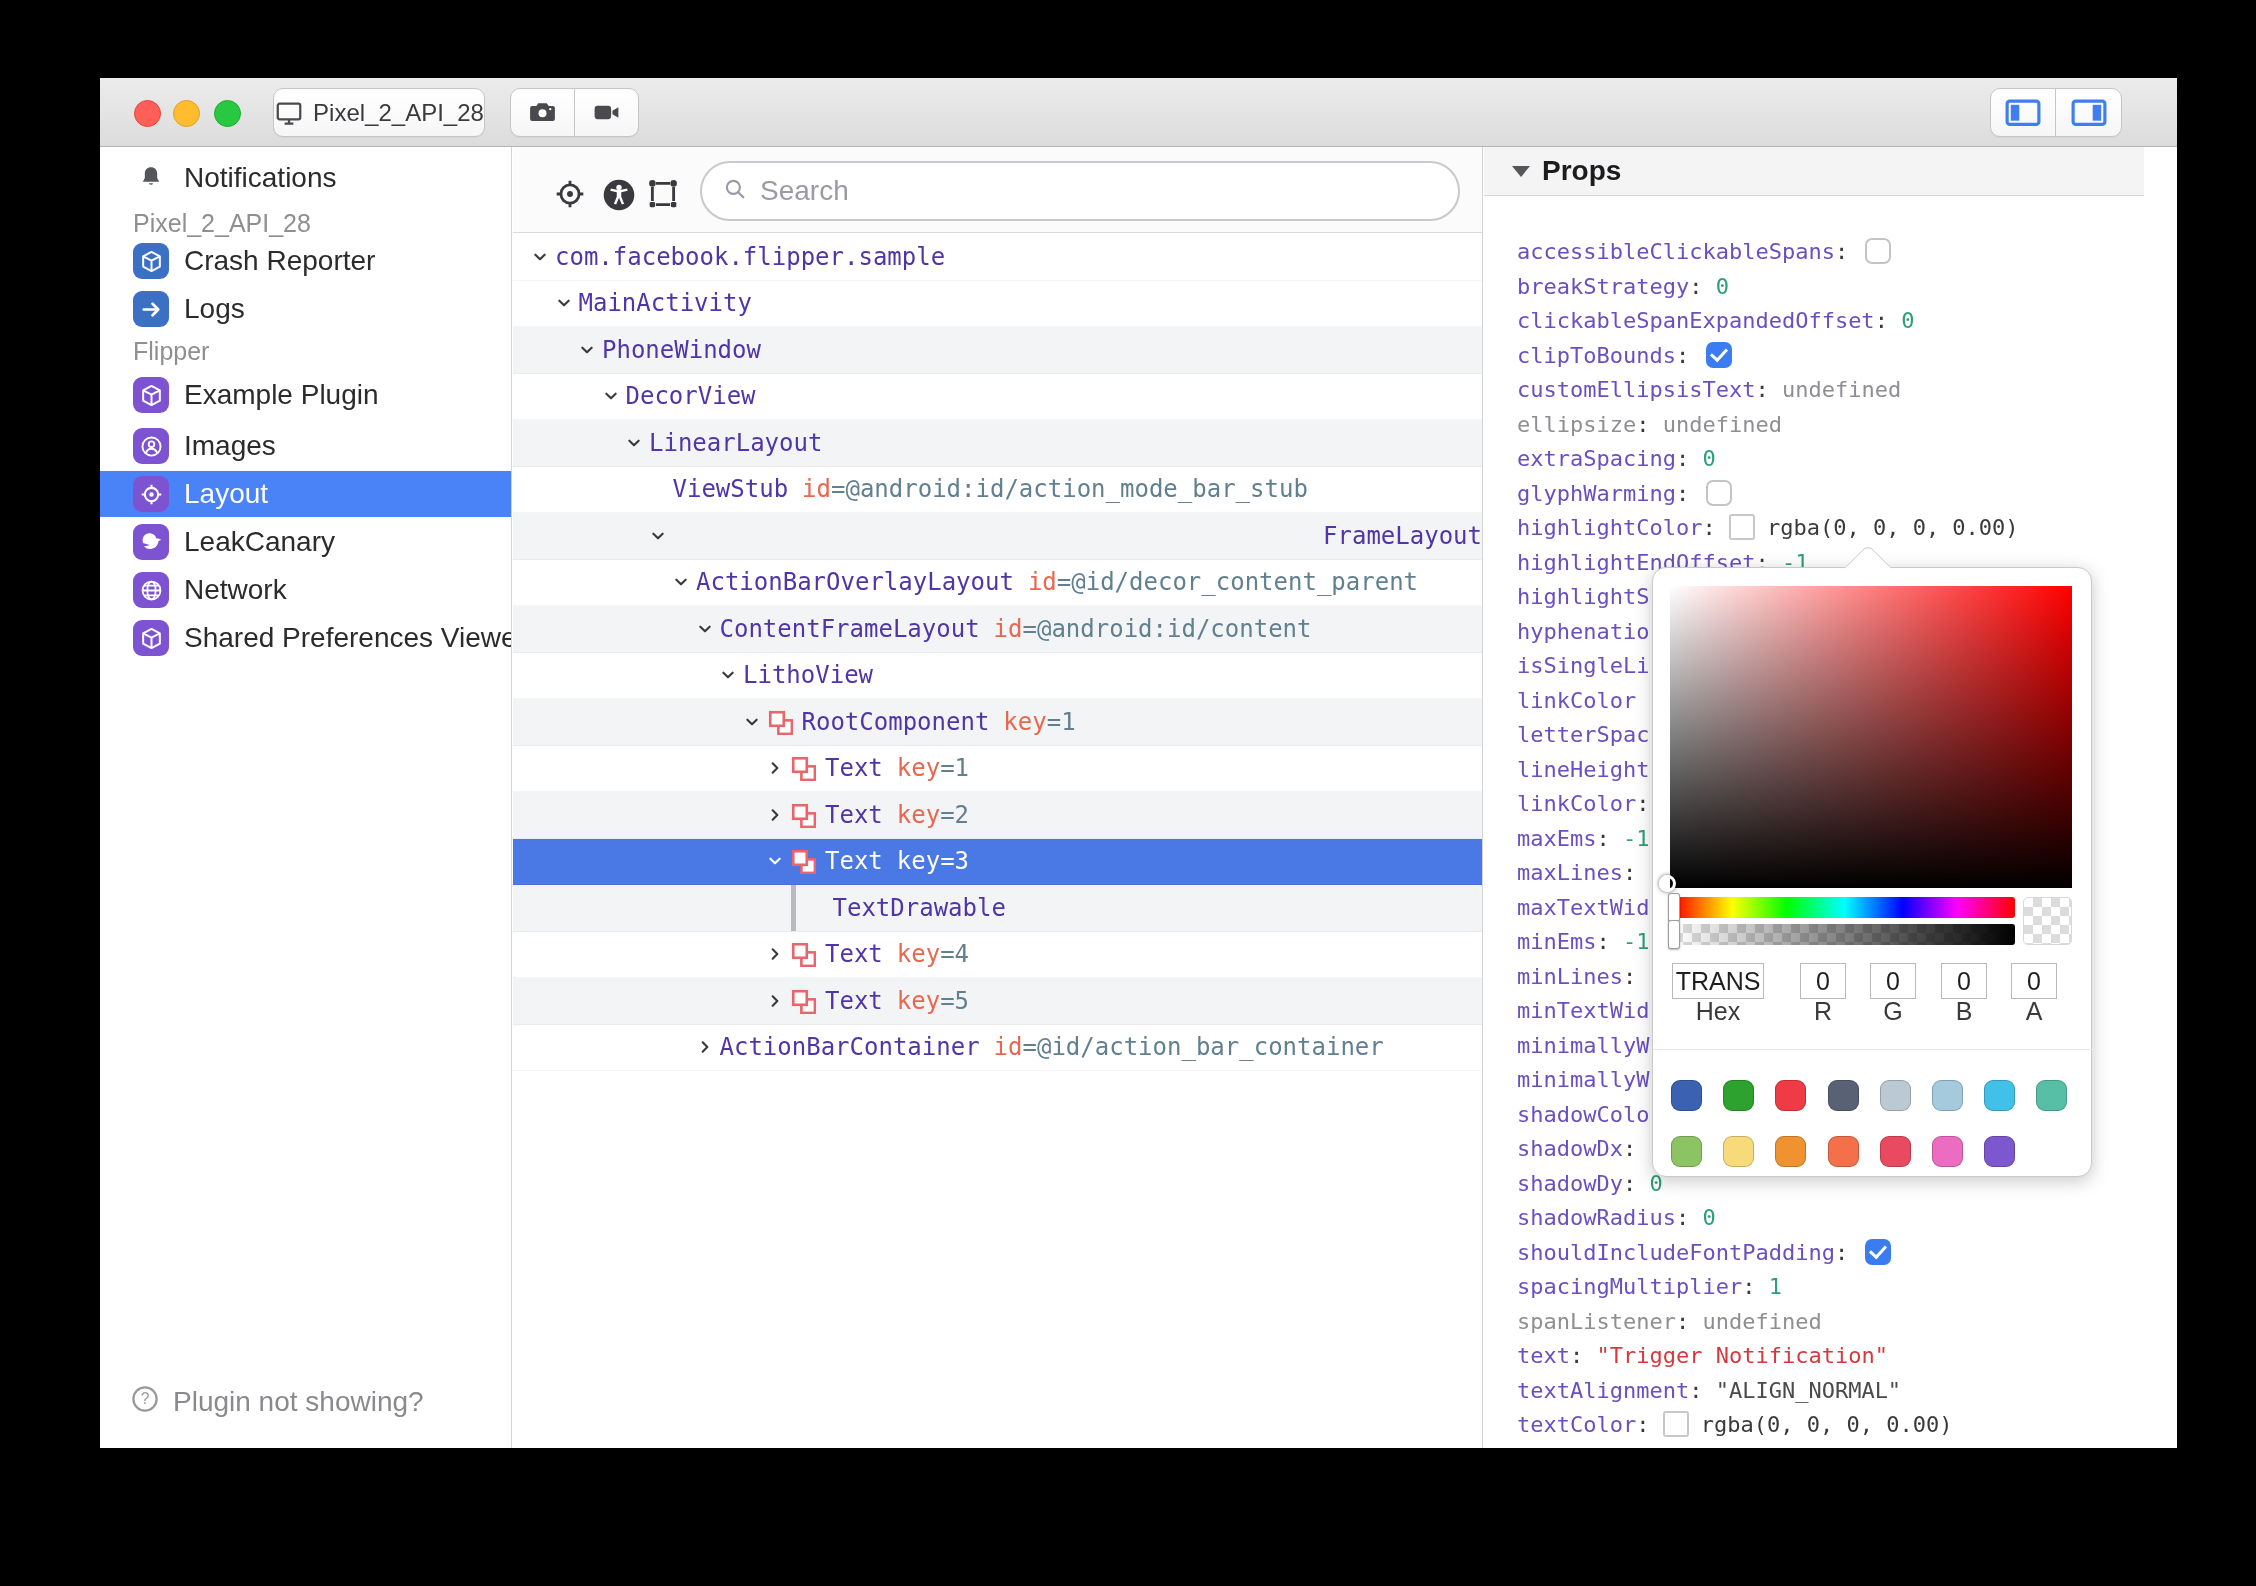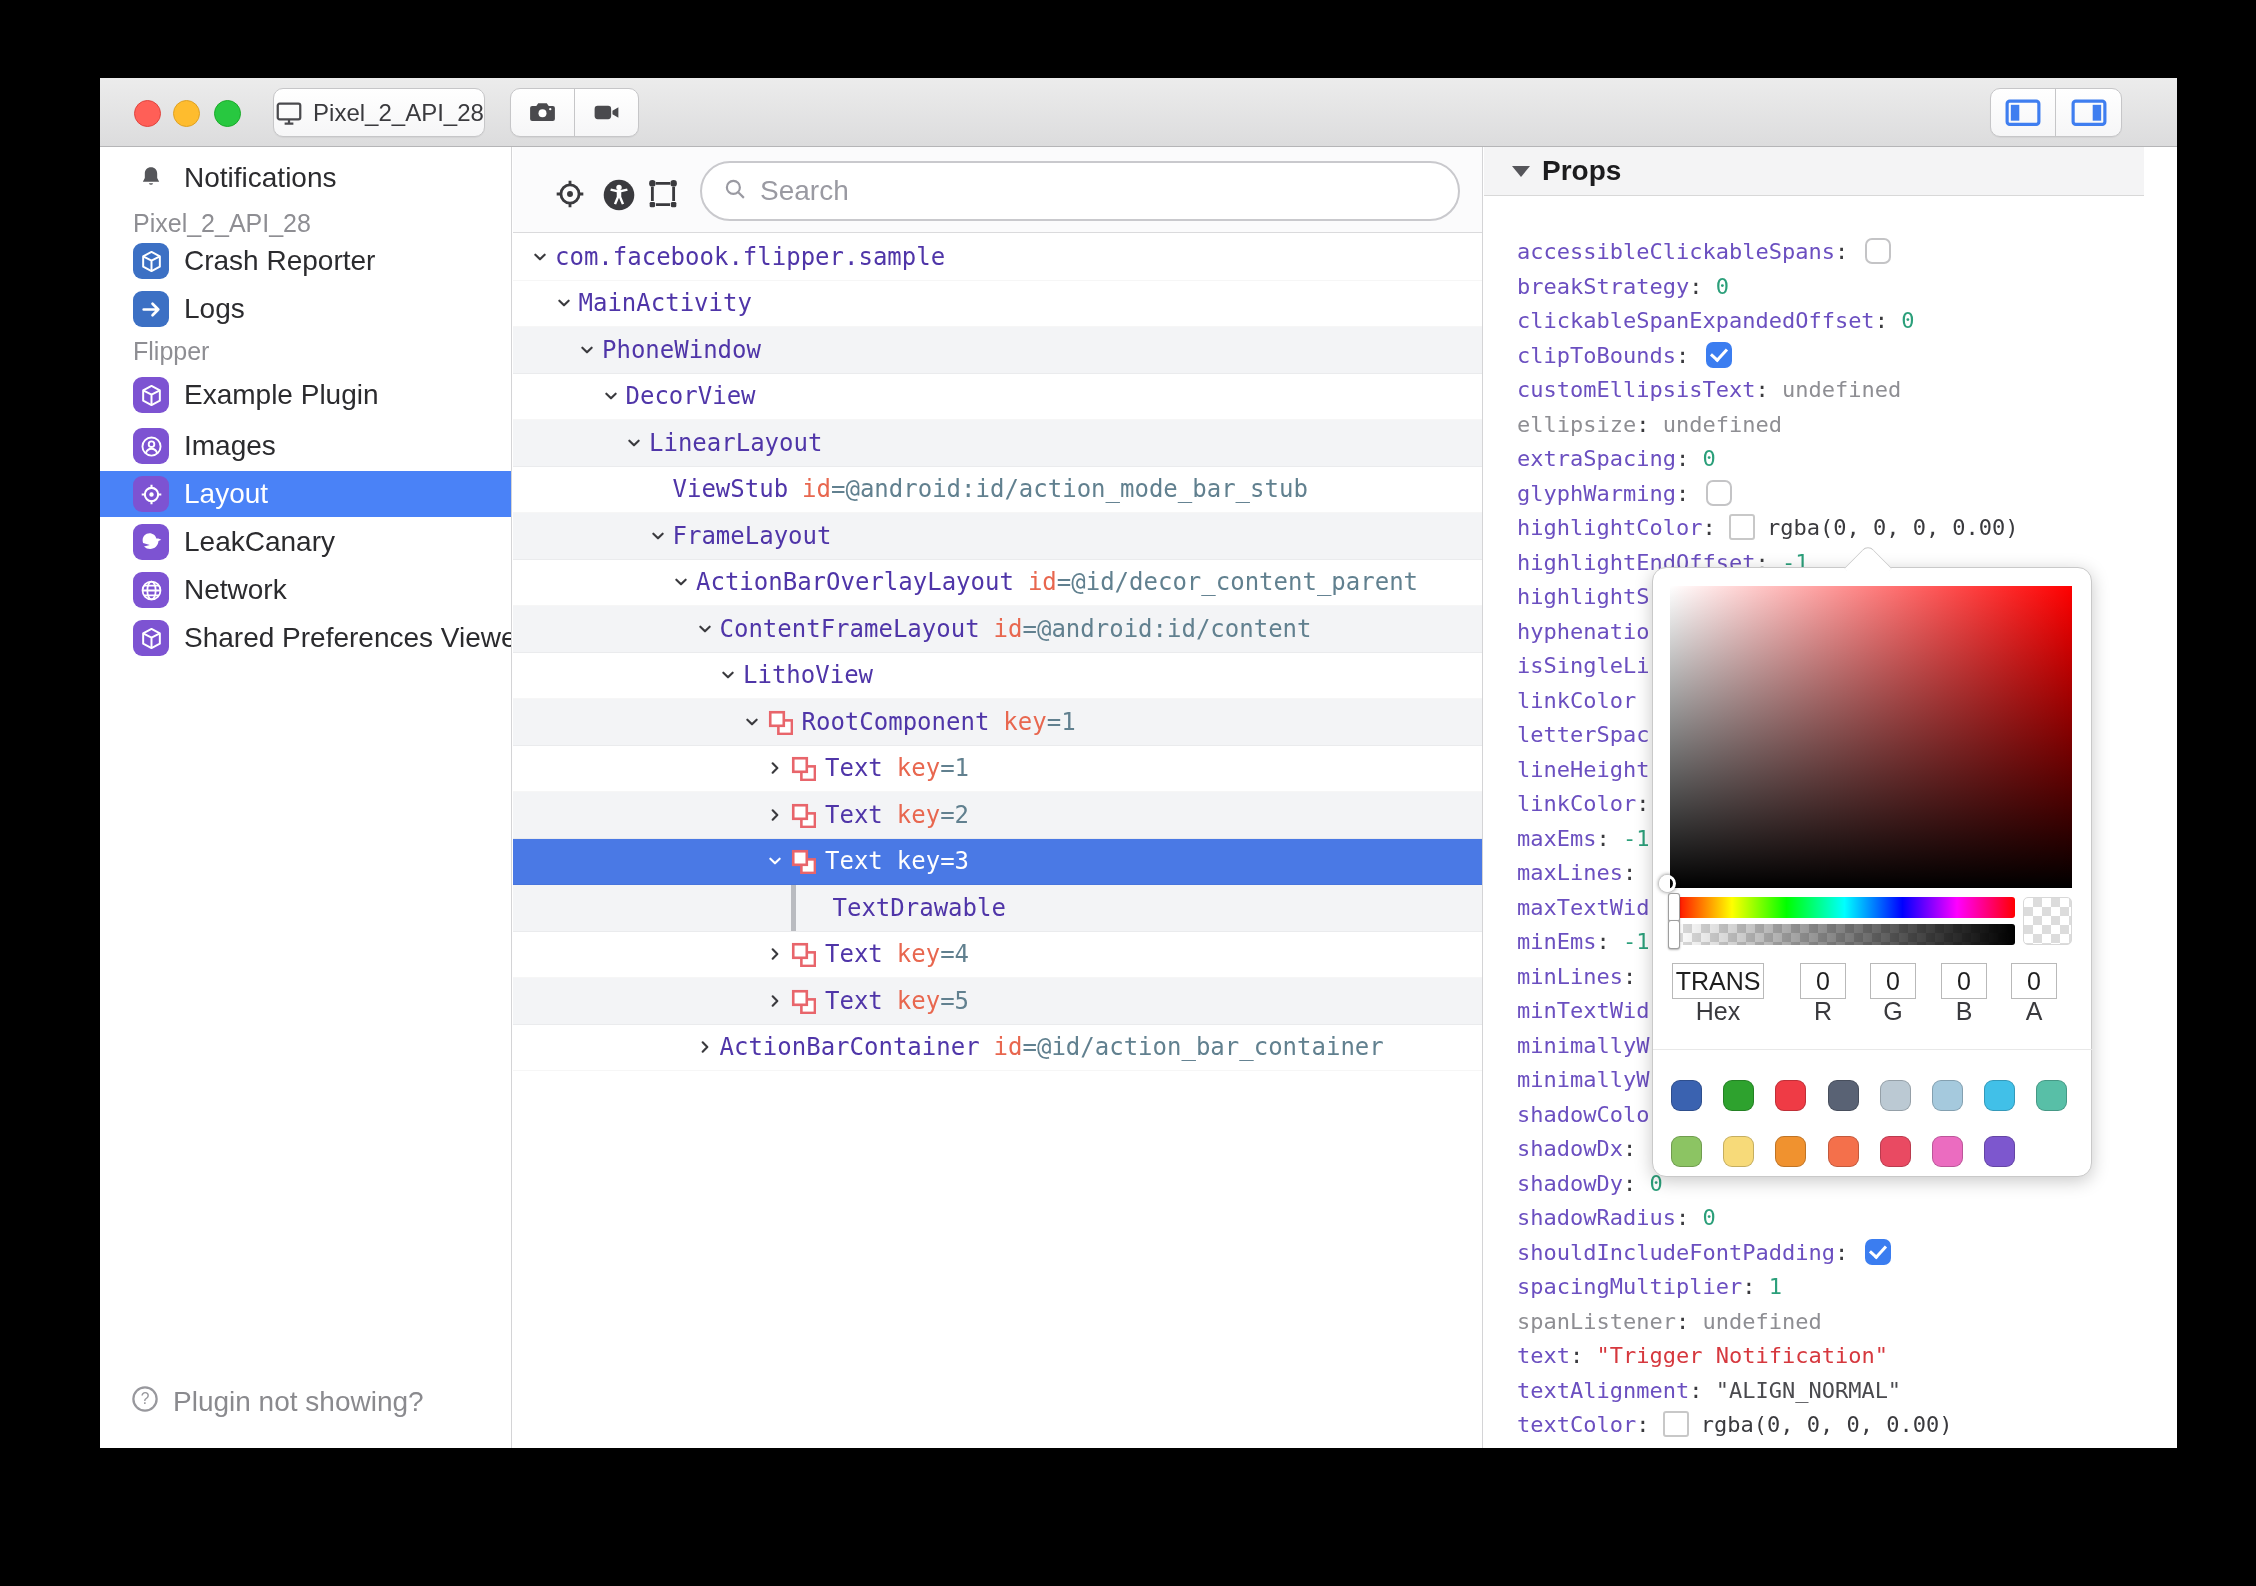--- a/index.html
+++ b/index.html
@@ -392,21 +392,21 @@
               </svg>
             </span>
             <span class="nm">LinearLayout</span>
           </div>
           <div class="trow" style="padding-left: 136.5px;">
             <span class="chev none"></span>
             <span class="nm">ViewStub</span>
             <span class="atk">id</span>
             <span class="atv">=@android:id/action_mode_bar_stub</span>
           </div>
-          <div class="trow stripe" style="padding-left: 136.5px;">
+          <div class="trow stripe" style="padding-left: 136.5px; justify-content: space-between;">
             <span class="chev">
               <svg width="16" height="16" viewBox="0 0 24 24">
                 <path d="M5 8.5l7 7 7-7" fill="none" stroke="#3a3a3e" stroke-width="3.2" stroke-linecap="round" stroke-linejoin="round"></path>
               </svg>
             </span>
             <span class="nm">FrameLayout</span>
           </div>
           <div class="trow" style="padding-left: 160px;">
             <span class="chev">
               <svg width="16" height="16" viewBox="0 0 24 24">

